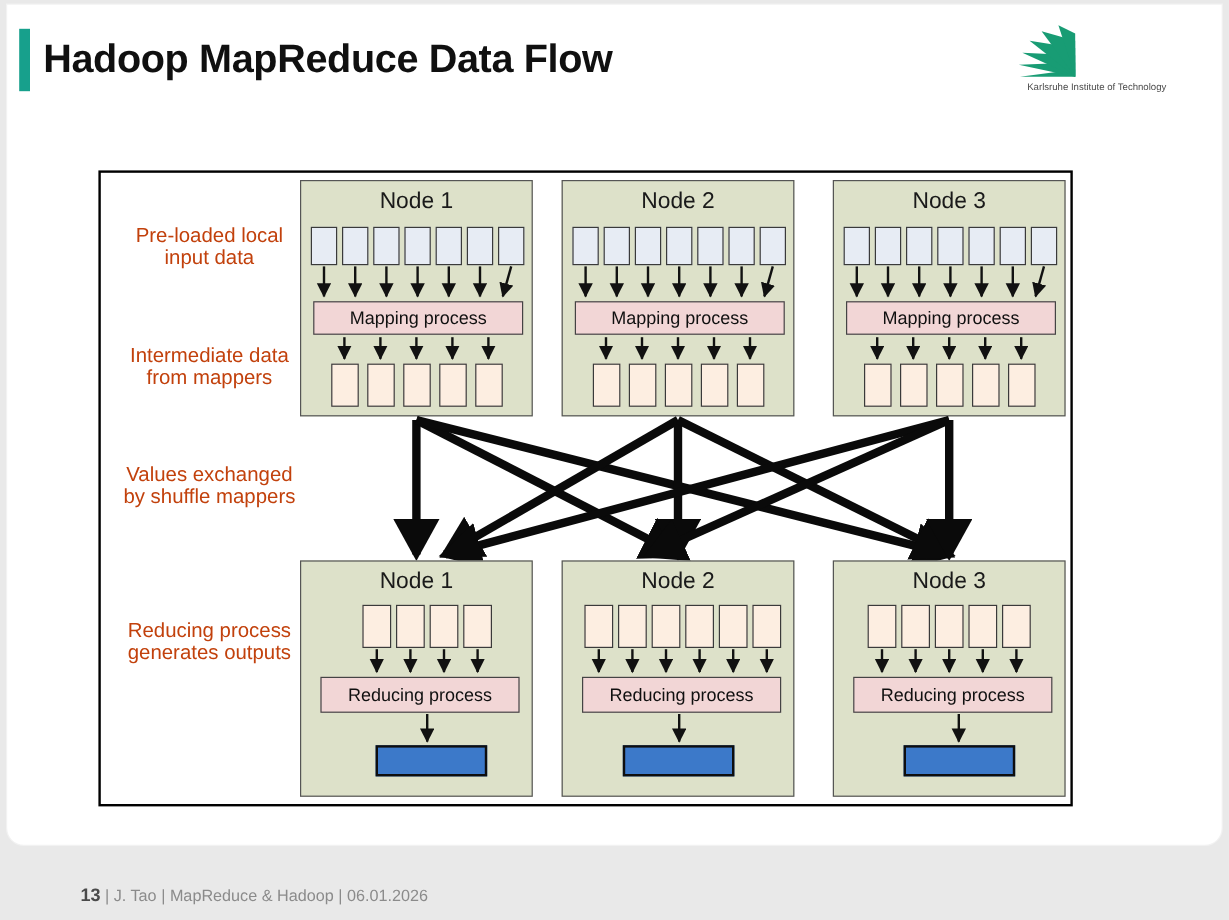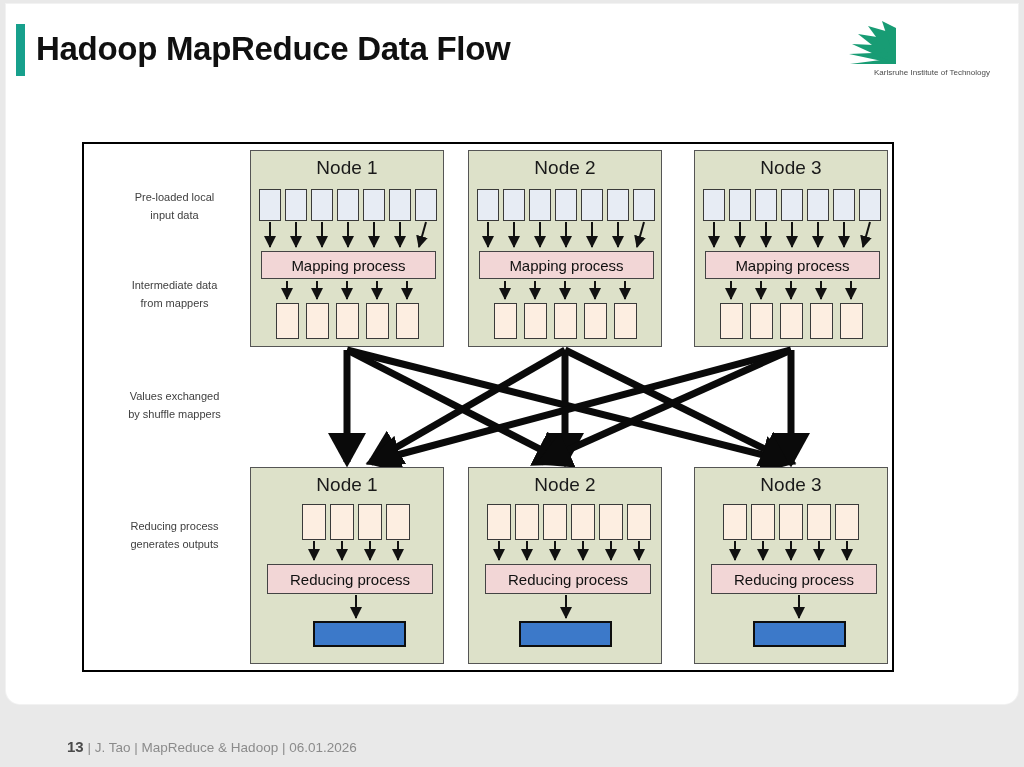--- a/index.html
+++ b/index.html
@@ -28,33 +28,33 @@
     letter-spacing: -0.3px; white-space: nowrap;
   }
   
   #kit-logo { position: absolute; right: 18px; top: 14px; width: 156px; height: 66px; }
   #kit-logo .kit-word {
     position: absolute; left: 56px; top: 0px;
     font-size: 46px; font-weight: bold; color: #3b3b3b;
     font-family: "Liberation Sans", sans-serif; letter-spacing: -2px;
   }
   #kit-logo .kit-sub {
-    position: absolute; left: 30px; top: 50px;
+    position: absolute; left: 12px; top: 50px;
     font-size: 8px; color: #4b4b4b; white-space: nowrap;
   }
   
   #diagram {
     position: absolute; left: 76px; top: 138px;
     width: 812px; height: 530px;
     background: #ffffff; border: 2px solid #000000;
     box-sizing: border-box;
   }
   .row-label {
     position: absolute; text-align: center;
-    font-size: 11px; color: #404040; line-height: 18px;
+    font-size: 17px; color: #c2410c; line-height: 18px;
     width: 165px; left: 8px;
   }
   .nodebox {
     position: absolute;
     background: #dde1c9;
     border: 1.5px solid #555;
     box-sizing: border-box;
   }
   .node-title {
     position: absolute; top: 6px; left: 0; right: 0;
@@ -103,21 +103,21 @@
     </svg>
     <div class="kit-sub">Karlsruhe Institute of Technology</div>
   </div>
 
   <div id="diagram">
 
     <div class="row-label" style="top:44px;">
       <div>Pre-loaded local</div>
       <div>input data</div>
     </div>
-    <div class="row-label" style="top:132px;">
+    <div class="row-label" style="top:144px;">
       <div>Intermediate data</div>
       <div>from mappers</div>
     </div>
     <div class="row-label" style="top:243px;">
       <div>Values exchanged</div>
       <div>by shuffle mappers</div>
     </div>
     <div class="row-label" style="top:373px;">
       <div>Reducing process</div>
       <div>generates outputs</div>

